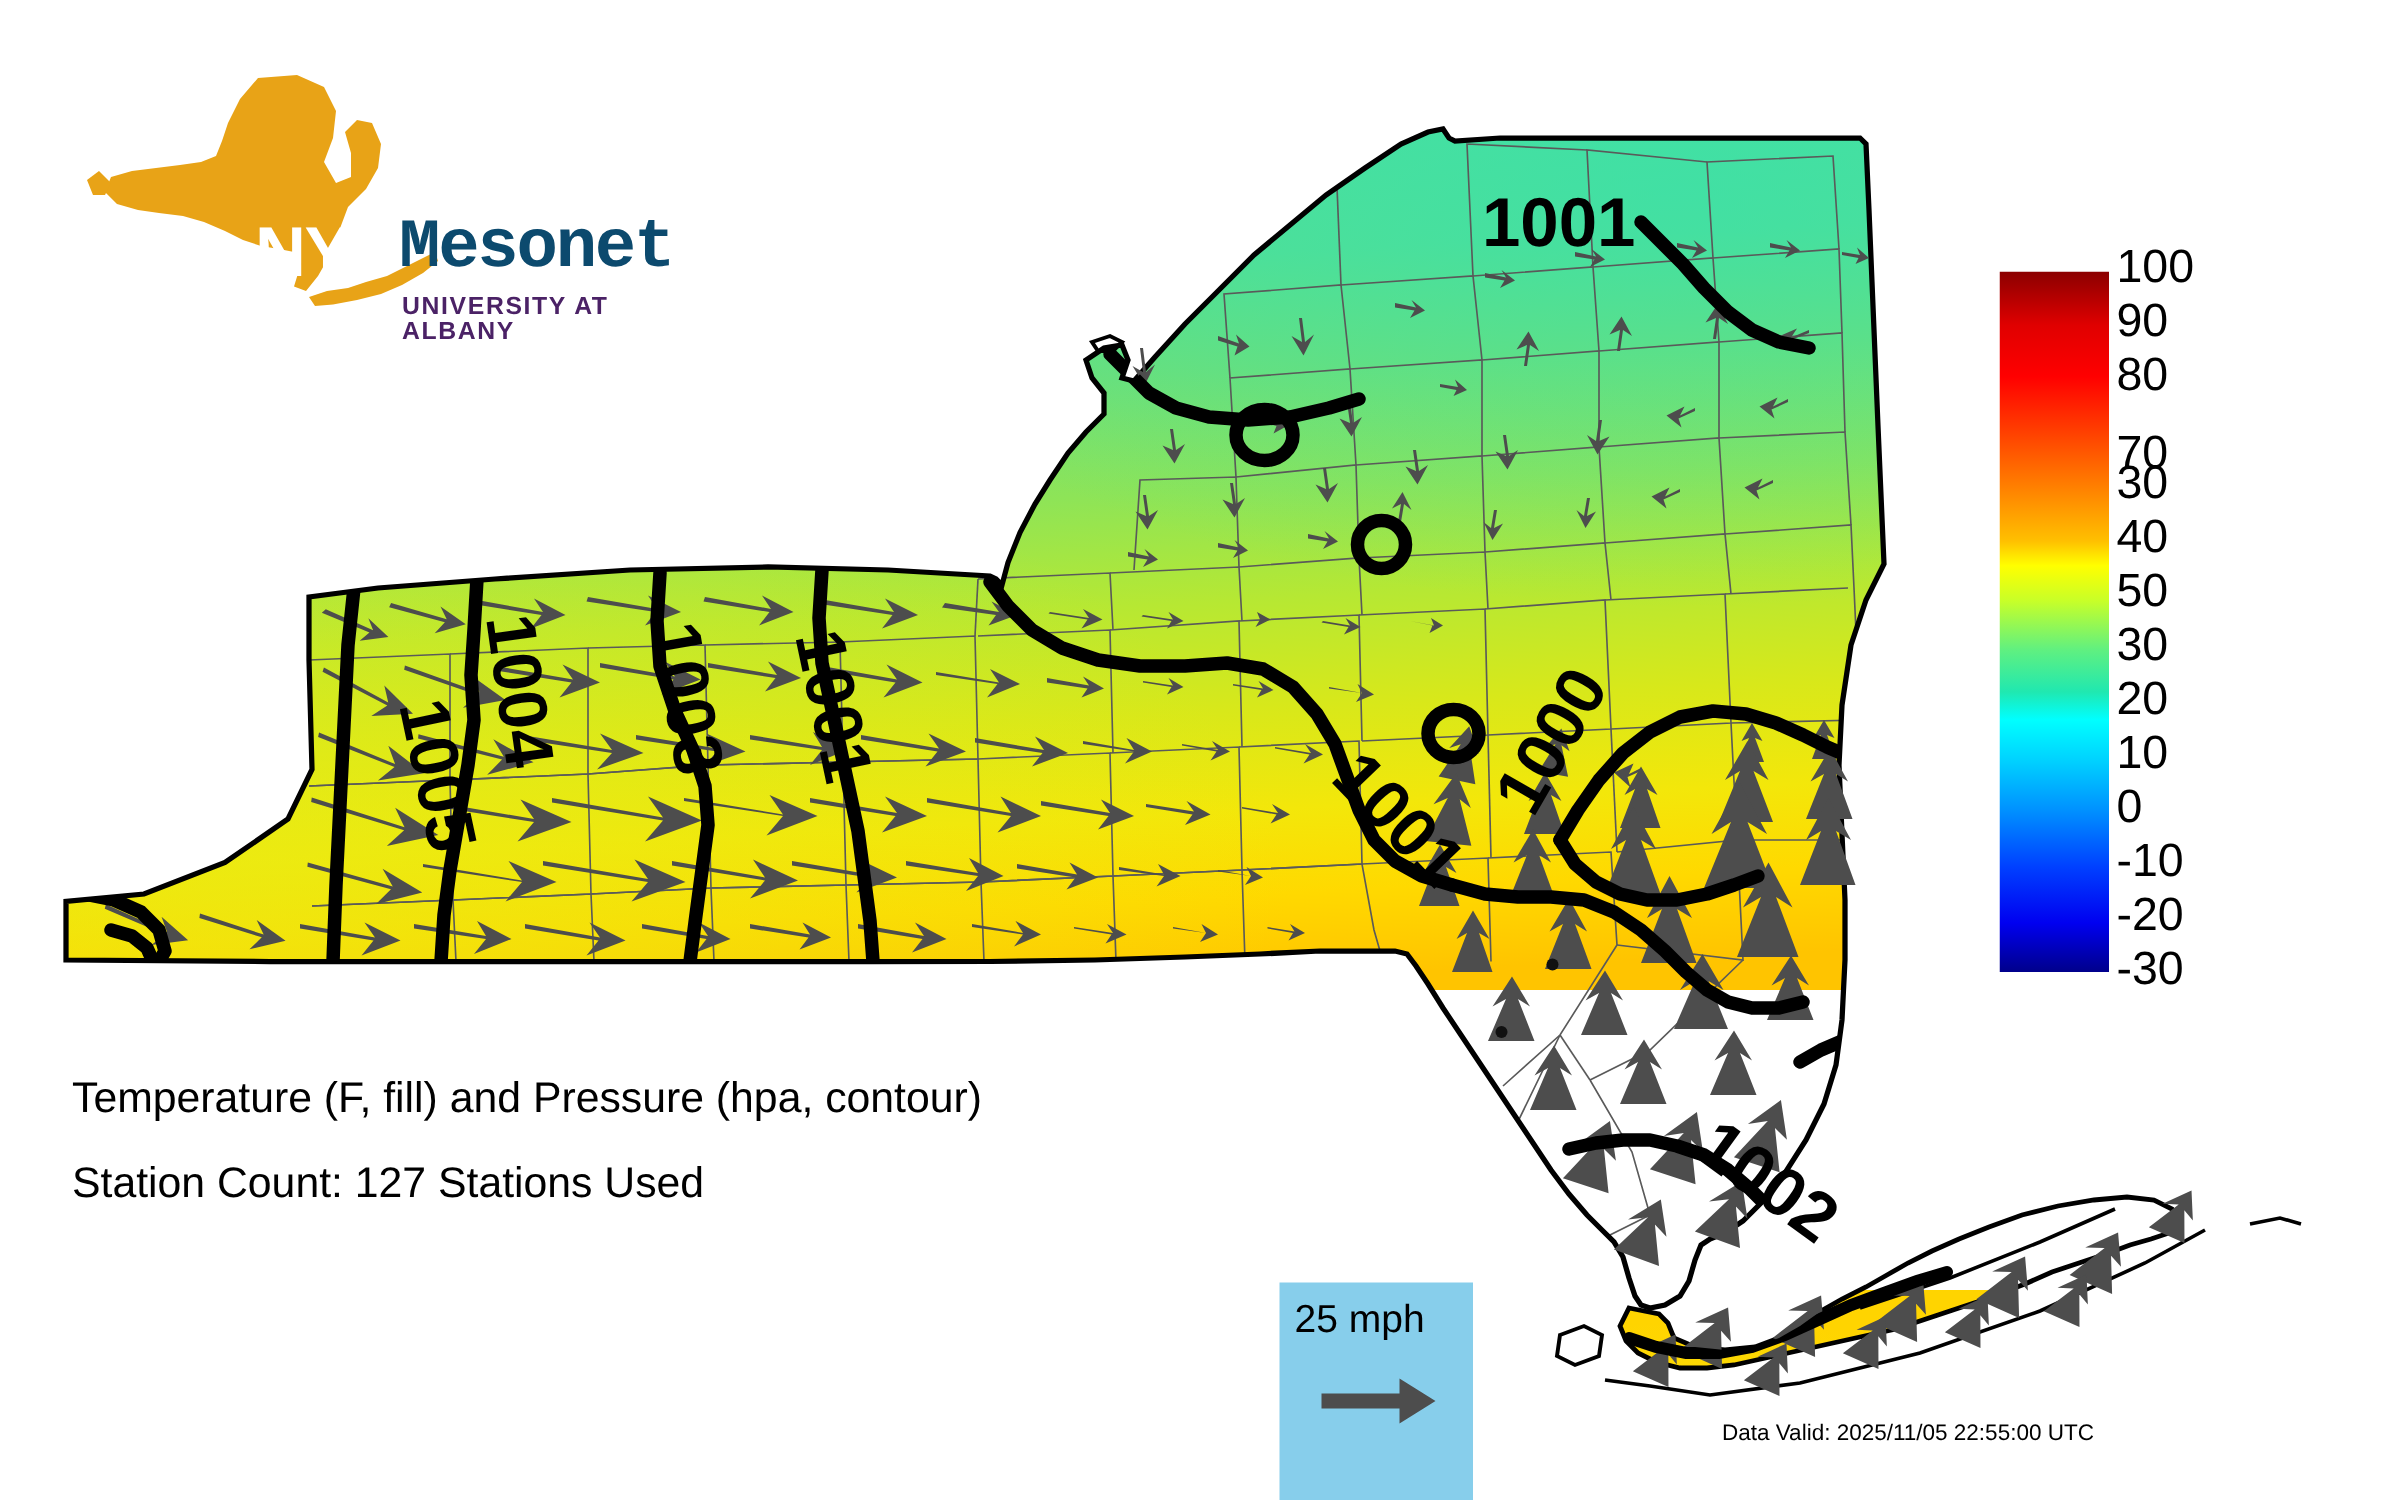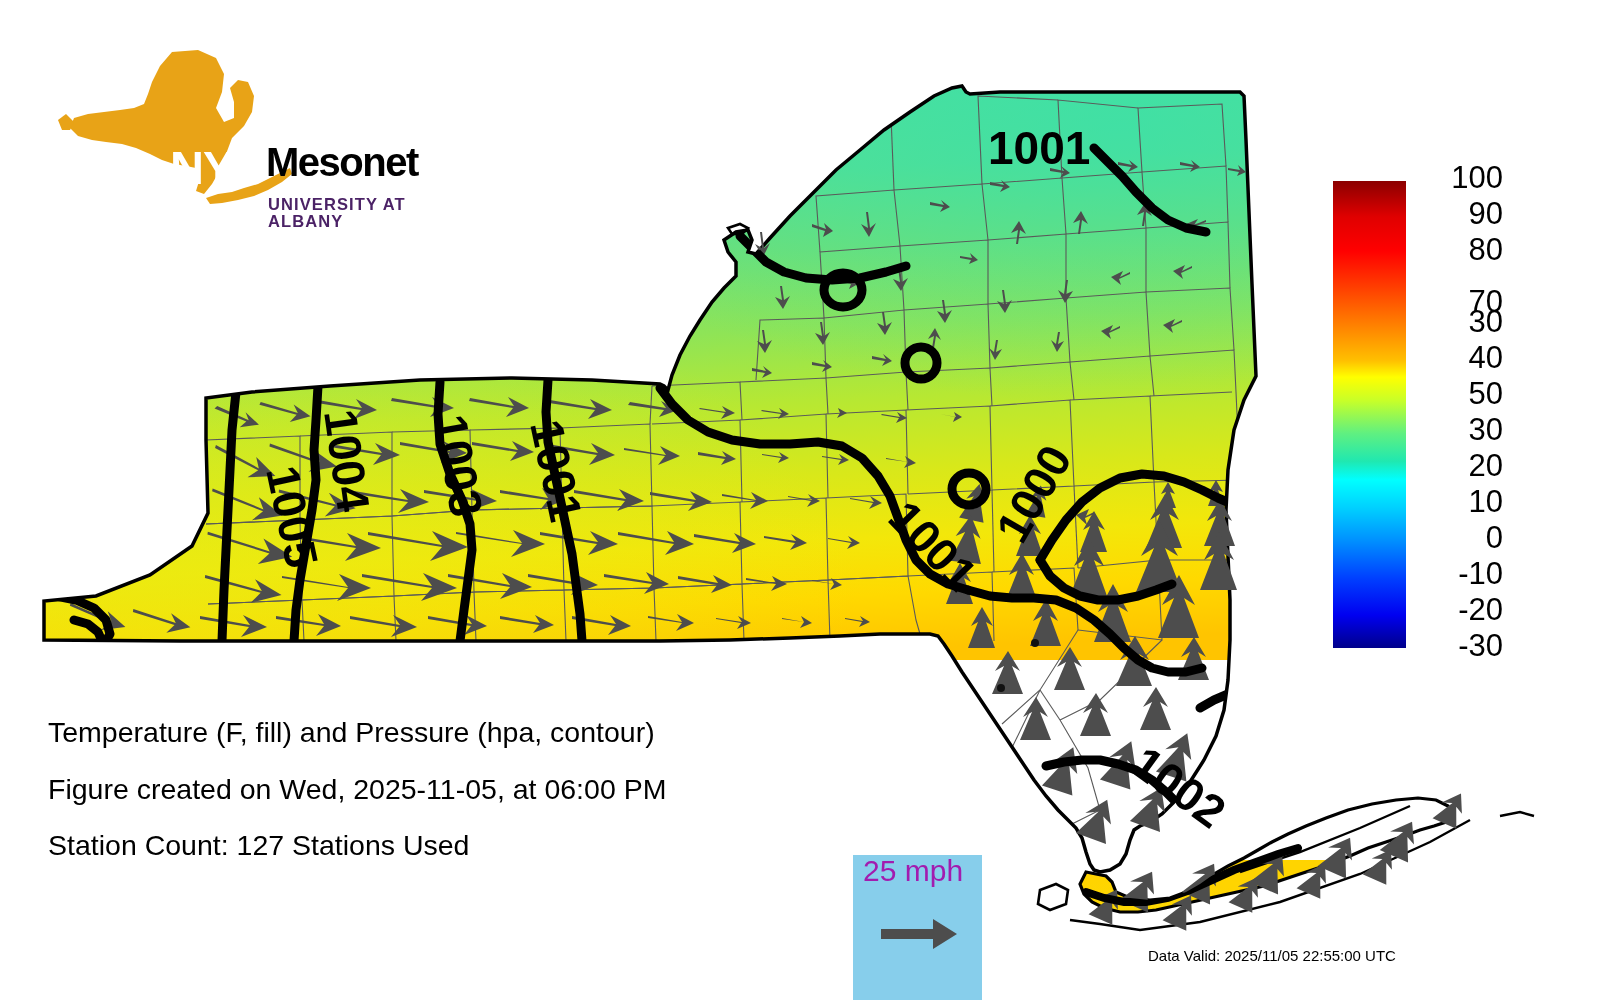--- a/index.html
+++ b/index.html
@@ -39,25 +39,25 @@
     font-weight: bold;
     color: #ffffff;
     letter-spacing: -1px;
     font-family: "Liberation Sans", sans-serif;
     line-height: 1;
   }
   .logo-text-mesonet {
     position: absolute;
     left: 218px;
     top: 94px;
-    font-size: 40px;
+    font-size: 46px;
     font-weight: bold;
-    color: #000000;
+    color: #0c4a6e;
     letter-spacing: -1.5px;
-    font-family: Liberation Sans, sans-serif;
+    font-family: Liberation Mono, monospace;
     line-height: 1;
   }
   .logo-text-univ {
     position: absolute;
     left: 220px;
     top: 148px;
     font-size: 16.5px;
     font-weight: bold;
     color: #4b2266;
     letter-spacing: 1.1px;
@@ -90,21 +90,21 @@
     position: absolute;
     left: 78px;
     top: -19px;
     width: 130px;
     height: 505px;
   }
   .cb-tick {
     position: absolute;
     left: 0;
     width: 92px;
-    text-align: right;
+    text-align: left;
     font-size: 31px;
     color: #000000;
     font-family: "Liberation Sans", sans-serif;
     line-height: 1;
   }
 
   
   #caption-block {
     position: absolute;
     left: 48px;
@@ -125,23 +125,23 @@
     position: absolute;
     left: 853px;
     top: 855px;
     width: 129px;
     height: 145px;
     background: #87ceeb;
   }
   #wind-legend-label {
     position: absolute;
     left: 10px;
-    top: 1px;
-    font-size: 30px;
-    color: #a21caf;
+    top: 11px;
+    font-size: 26px;
+    color: #000000;
     font-family: "Liberation Sans", sans-serif;
     line-height: 1;
     white-space: nowrap;
   }
   #wind-legend-arrow {
     position: absolute;
     left: 26px;
     top: 62px;
   }
 
@@ -630,21 +630,20 @@
       <div class="cb-tick" style="top:324px;">10</div>
       <div class="cb-tick" style="top:360px;">0</div>
       <div class="cb-tick" style="top:396px;">-10</div>
       <div class="cb-tick" style="top:432px;">-20</div>
       <div class="cb-tick" style="top:468px;">-30</div>
     </div>
   </div>
 
   <div id="caption-block">
     <div class="caption-line">Temperature (F, fill) and Pressure (hpa, contour)</div>
-    <div class="caption-line">Figure created on Wed, 2025-11-05, at 06:00 PM</div>
     <div class="caption-line">Station Count: 127 Stations Used</div>
   </div>
 
   <div id="wind-legend">
     <div id="wind-legend-label">25 mph</div>
     <svg id="wind-legend-arrow" width="80" height="34" viewBox="0 0 80 34">
       <path fill="#4d4d4d" d="M2 12 L54 12 L54 2 L78 17 L54 32 L54 22 L2 22 Z"></path>
     </svg>
   </div>
 

